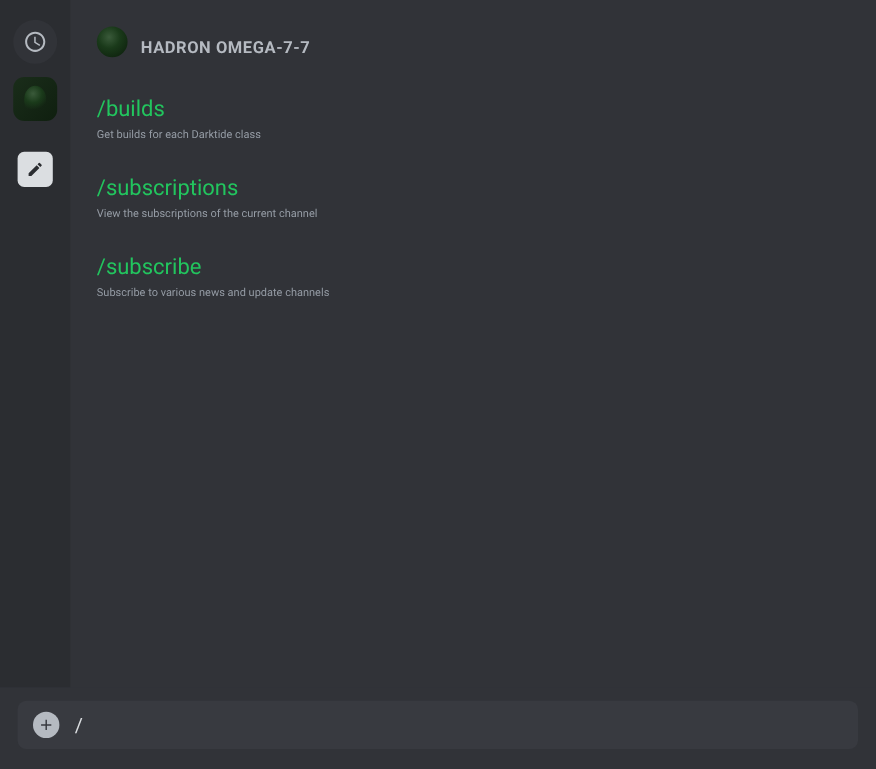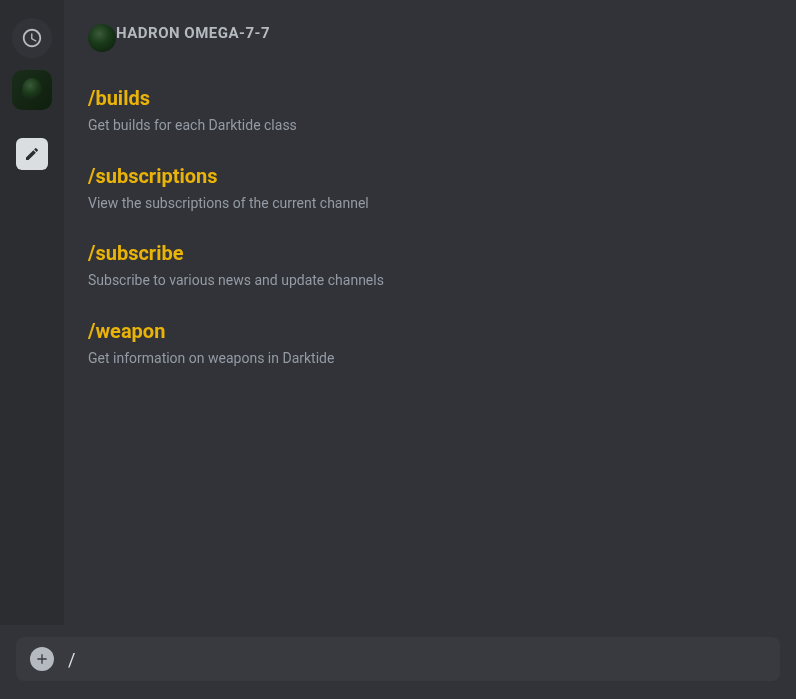--- a/index.html
+++ b/index.html
@@ -73,21 +73,22 @@
       margin-top: 16px;
     }
     .content {
       flex: 1;
       background: #313338;
       padding: 16px 24px 24px 24px;
       overflow-y: auto;
     }
     .header-row {
       display: flex;
-      align-items: flex-start;
+      align-items: flex-end;
+      gap: 12px;
       margin-bottom: 24px;
       margin-top: 8px;
     }
     .header-avatar {
       width: 28px;
       height: 28px;
       border-radius: 50%;
       background: radial-gradient(circle at 40% 35%, #3a5a3a 0%, #1a3a1a 40%, #0a1a0a 100%);
       flex-shrink: 0;
     }
@@ -96,26 +97,26 @@
       font-weight: 700;
       color: #b5bac1;
       letter-spacing: 0.5px;
     }
     .command-item {
       padding: 10px 0 18px 0;
       cursor: pointer;
     }
     .command-name {
       font-size: 20px;
-      font-weight: 700;
-      color: #eab308;
+      font-weight: 400;
+      color: #22c55e;
       margin-bottom: 6px;
     }
     .command-desc {
-      font-size: 14px;
+      font-size: 10px;
       color: #949ba4;
       line-height: 1.4;
     }
     .input-bar {
       background: #313338;
       padding: 12px 16px 18px 16px;
       display: flex;
       align-items: center;
     }
     .input-container {
@@ -182,24 +183,20 @@
       <div class="command-name">/subscriptions</div>
       <div class="command-desc">View the subscriptions of the current channel</div>
     </div>
 
     <div class="command-item">
       <div class="command-name">/subscribe</div>
       <div class="command-desc">Subscribe to various news and update channels</div>
     </div>
 
 
-    <div class="command-item">
-      <div class="command-name">/weapon</div>
-      <div class="command-desc">Get information on weapons in Darktide</div>
-    </div>
   </div>
 </div>
 
 <div class="input-bar">
   <div class="input-container">
     <div class="add-button">
       <svg width="16" height="16" viewBox="0 0 24 24" fill="#383a40">
         <path d="M19 13h-6v6h-2v-6H5v-2h6V5h2v6h6v2z"></path>
       </svg>
     </div>

